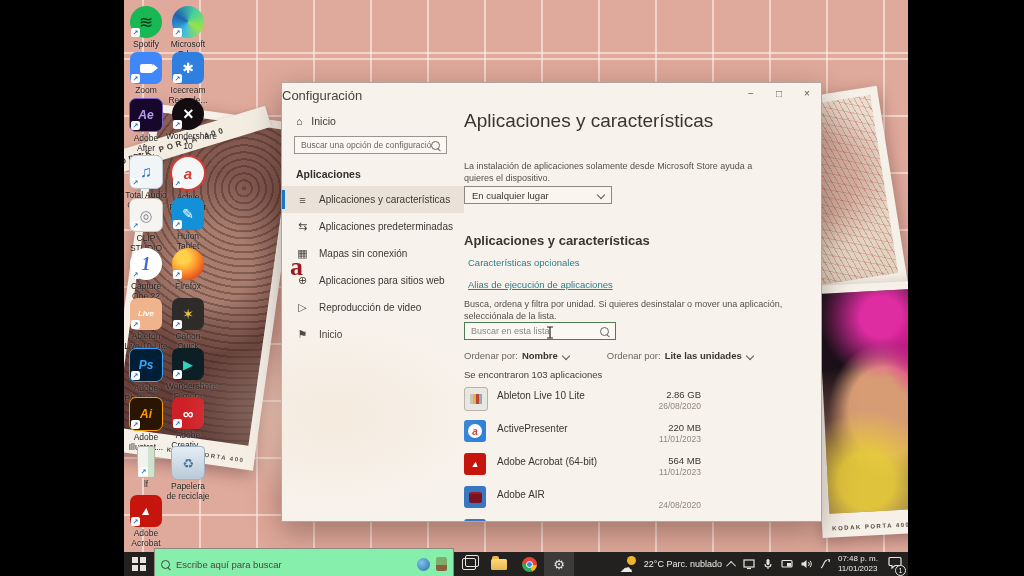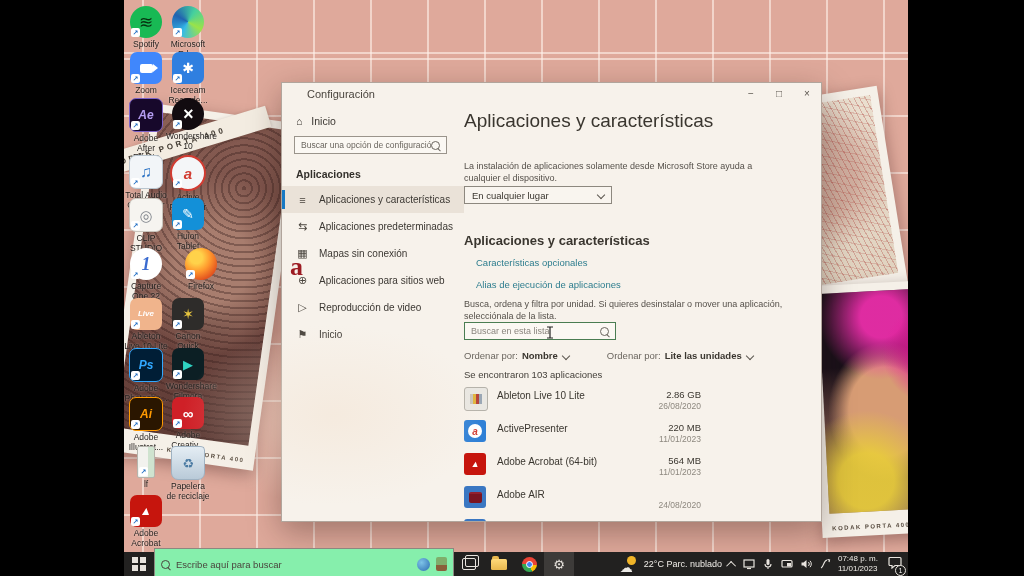--- a/index.html
+++ b/index.html
@@ -75,21 +75,21 @@
   .cc{background:#cf2027;}.cc .g{color:#fff;font-weight:bold;font-size:15px;}
   .book{background:linear-gradient(90deg,#f2f2ee 0 62%,#cfe3cf 62%);border:1px solid #b5b5ad;
       width:16px !important;height:30px;border-radius:2px;}
   .bin{background:linear-gradient(180deg,#e4edf4,#b9cad8);border-radius:4px 4px 7px 7px;border:1px solid #9fb2c2;}
   .bin .g{color:#4b7ba3;font-size:13px;}
   .acro{background:#c6150d;}.acro .g{color:#fff;font-size:12px;transform:skewX(-8deg);}
   
   .win{position:absolute;left:157px;top:82px;width:539px;height:438px;background:#f7f2eb;
       border:1px solid rgba(90,70,60,.45);box-shadow:0 10px 30px rgba(40,20,15,.35);z-index:5;overflow:hidden;}
   .titlebar{position:absolute;left:0;top:0;right:0;height:22px;}
-  .wtitle{position:absolute;left:25px;top:5px;font-size:11px;color:#4a453e;}
+  .wtitle{position:absolute;left:0;top:5px;font-size:13px;color:#4a453e;}
   .caption{position:absolute;right:0;top:0;display:flex;}
   .cbtn{width:28px;height:21px;display:flex;align-items:center;justify-content:center;
       font-size:10px;color:#5a554e;cursor:pointer;}
   .nav{position:absolute;left:0;top:22px;width:182px;bottom:0;}
   .nav-home{position:absolute;left:14px;top:10px;display:flex;gap:9px;align-items:center;
       font-size:10.5px;color:#3c3833;cursor:pointer;}
   .nav-search{position:absolute;left:12px;top:31px;width:153px;height:18px;background:#fbf8f3;
       border:1px solid #9a948b;display:flex;align-items:center;padding:0 6px;box-sizing:border-box;cursor:text;}
   .nav-search .ph{font-size:8.5px;color:#6b665f;flex:1;white-space:nowrap;overflow:hidden;}
   .mag{width:7px;height:7px;border:1.2px solid #6b665f;border-radius:50%;position:relative;flex:none;}
@@ -107,22 +107,22 @@
   .h2{position:absolute;left:0;top:35px;font-size:12px;font-weight:bold;color:#3a362f;}
   .p{position:absolute;font-size:9px;line-height:1.35;color:#55504a;}
   .p1{left:0;top:55px;width:310px;}
   .select{position:absolute;left:0;top:81px;width:148px;height:18px;border:1px solid #8d887f;
       background:#f9f5ef;display:flex;align-items:center;padding:0 7px;box-sizing:border-box;
       font-size:9.5px;color:#3a362f;cursor:pointer;}
   .select .chev{margin-left:auto;}
   .chev{width:5px;height:5px;border-right:1.3px solid #5a554e;border-bottom:1.3px solid #5a554e;
       transform:rotate(45deg);display:inline-block;}
   .sech{position:absolute;left:0;top:128px;font-size:13px;font-weight:bold;color:#3a362f;}
-  .link{position:absolute;left:12px;font-size:9.5px;color:#2d7d8e;cursor:pointer;}
-  .l1{top:152px;}.l2{top:174px;}
+  .link{position:absolute;left:4px;font-size:9.5px;color:#2d7d8e;cursor:pointer;}
+  .l1{top:152px;}.l2{top:174px;text-decoration:underline;}
   .p2{left:0;top:193px;width:322px;}
   .lsearch{position:absolute;left:0;top:217px;width:152px;height:18px;background:#fbf8f3;
       border:1.6px solid #4a7d52;display:flex;align-items:center;padding:0 6px;box-sizing:border-box;cursor:text;}
   .lsearch .ph{font-size:9px;color:#8a857e;flex:1;}
   .ibeam{position:absolute;left:82px;top:220px;z-index:2;}
   .sortrow{position:absolute;left:0;top:245px;display:flex;align-items:center;font-size:9.5px;color:#6b665f;}
   .sortrow b{color:#3a362f;font-weight:bold;margin-left:4px;}
   .sortrow .chev{margin-left:5px;}
   .gap38{width:38px;}
   .found{position:absolute;left:0;top:264px;font-size:9.5px;color:#44403a;}
@@ -270,21 +270,21 @@
         <i class="g">✎</i>
       </span>
     <span class="dlabel">Huion Tablet</span>
     </div>
   <div class="dicon" style="left:0;top:248px">
     <span class="dico c1 sc">
         <i class="g">1</i>
       </span>
     <span class="dlabel">Capture One 22</span>
     </div>
-  <div class="dicon" style="left:55px;top:248px">
+  <div class="dicon" style="left:42px;top:248px">
     <span class="dico ffox sc">
         <i class="g"></i>
       </span>
     <span class="dlabel">Firefox</span>
     </div>
   <div class="dicon" style="left:0;top:298px">
     <span class="dico live sc">
         <i class="g">Live</i>
       </span>
     <span class="dlabel">Ableton Live 10 Lite</span>
@@ -381,21 +381,21 @@
           </div>
         <div class="nitem">
           <span class="nico">⚑</span>
           <span>Inicio</span>
           </div>
       </div>
     </div>
 
     <div class="content">
       <div class="h1">Aplicaciones y características</div>
-      <div class="p p1">La instalación de aplicaciones solamente desde Microsoft Store ayuda a cualquier el dispositivo.</div>
+      <div class="p p1">La instalación de aplicaciones solamente desde Microsoft Store ayuda a quieres el dispositivo.</div>
       <div class="select">
         <span>En cualquier lugar</span>
         <span class="chev"></span>
       </div>
       <div class="sech">Aplicaciones y características</div>
       <div class="link l1">Características opcionales</div>
       <div class="link l2">Alias de ejecución de aplicaciones</div>
       <div class="p p2">Busca, ordena y filtra por unidad. Si quieres desinstalar o mover una aplicación, selecciónala de la lista.</div>
       <div class="lsearch">
         <span class="ph">Buscar en esta lista</span>

